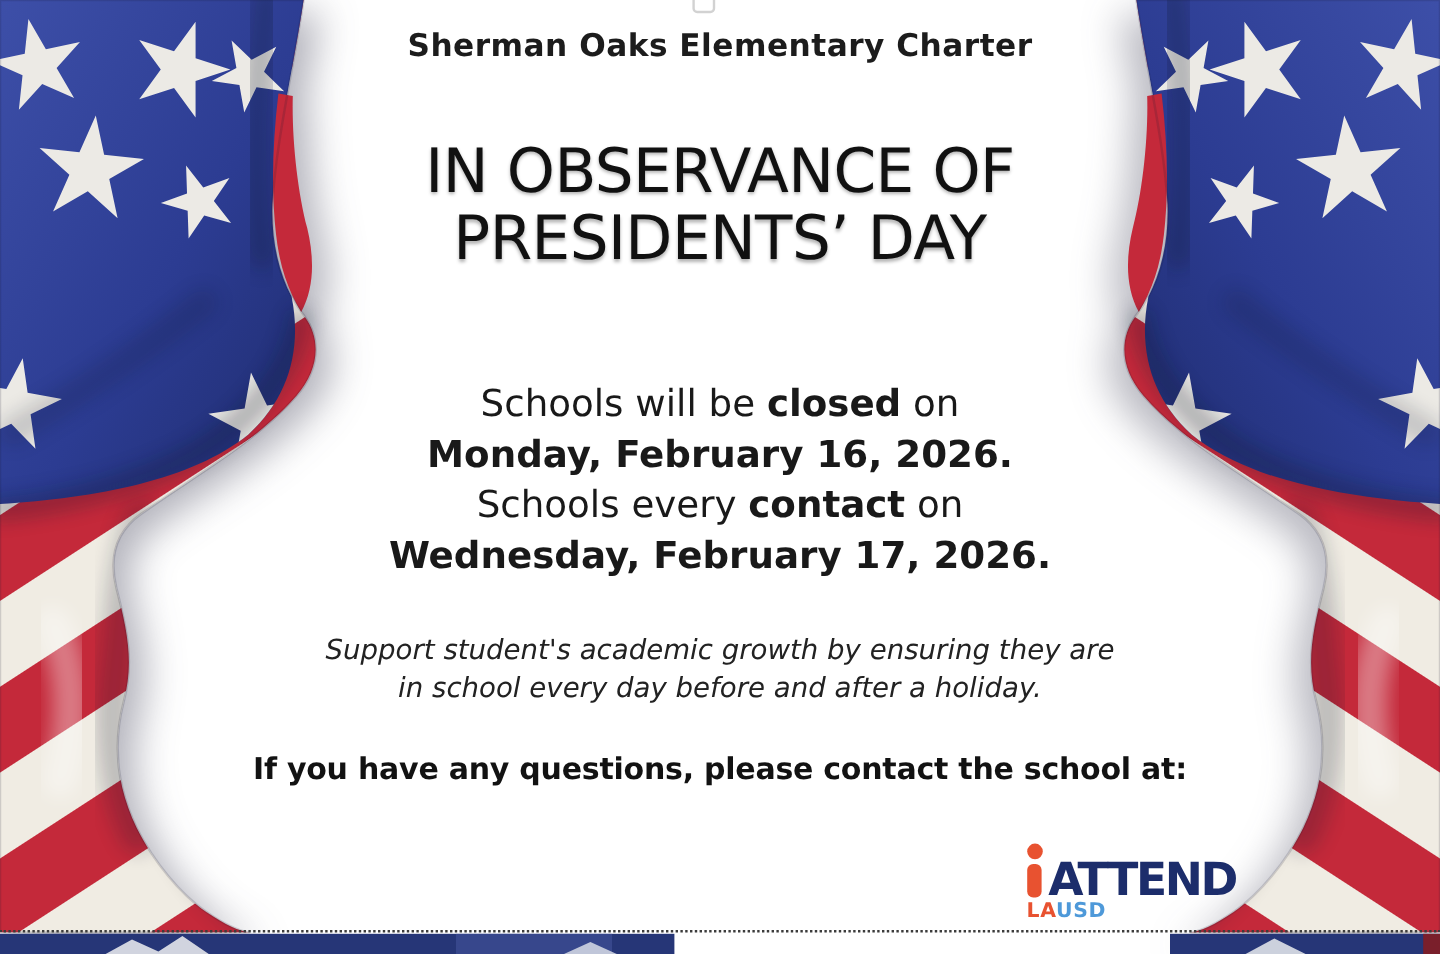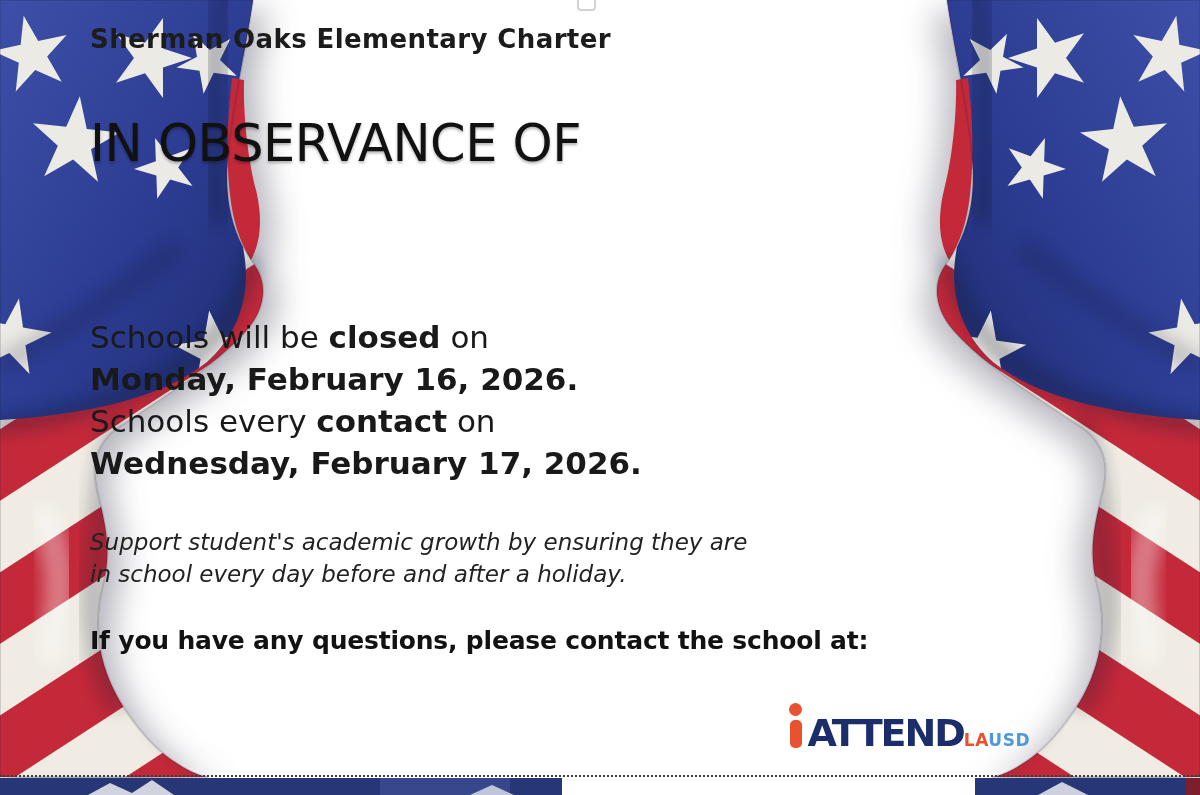--- a/index.html
+++ b/index.html
@@ -20,33 +20,33 @@
   .fold-dark{fill:none;stroke:#10142e;stroke-linecap:round;}
   .fold-lite{fill:none;stroke:#ffffff;stroke-linecap:round;}
   
   .stitch{position:absolute;left:0;top:775px;width:100%;height:0;border-top:2.5px dotted #3c3c3c;z-index:6;}
   .strip{position:absolute;left:0;bottom:0;width:1200px;height:17px;z-index:5;}
   .s-navy{fill:var(--strip-navy,#263677);}
   
   .top-handle{position:absolute;left:577px;top:-5px;width:15px;height:12px;
     border:2px solid #d2d2d2;border-radius:4px;background:#fff;z-index:7;}
   
-  .txt{position:absolute;left:90px;right:90px;text-align:left;z-index:3;}
+  .txt{position:absolute;left:90px;right:90px;text-align:center;z-index:3;}
   .school-name{top:24px;font-size:26px;font-weight:600;letter-spacing:.4px;color:#1c1c1c;}
   .heading{top:116px;font-size:51px;line-height:1.09;font-weight:400;letter-spacing:-.5px;
     color:#111;text-shadow:0 2px 3px rgba(0,0,0,.30);}
   .para{font-size:31px;line-height:1.36;color:#191919;}
   .para b{font-weight:700;}
   .para-closed{top:280px;margin-top:36px;}
   .para-resume{top:400px;}
   .note{top:527px;font-size:23px;line-height:1.37;font-style:italic;color:#222;}
   .contact-label{top:626px;font-size:25px;font-weight:700;letter-spacing:-.2px;color:#121212;}
   .contact-phone{top:662px;font-size:23px;color:#1a1a1a;letter-spacing:.5px;}
   
-  .logo{position:absolute;right:170px;top:703px;z-index:4;display:flex;flex-direction:row;align-items:flex-end;}
+  .logo{position:absolute;right:170px;top:703px;z-index:4;display:flex;flex-direction:column;}
   .logo-row{display:flex;align-items:flex-end;gap:5px;}
   .logo-i{display:flex;flex-direction:column;align-items:center;gap:4px;padding-bottom:1px;}
   .logo-i .dot{width:13px;height:13px;border-radius:50%;background:var(--logo-red,#e85230);}
   .logo-i .stem{width:12px;height:28px;border-radius:5px;background:var(--logo-red,#e85230);}
   .logo-attend{font-size:38px;font-weight:800;letter-spacing:-2px;line-height:.82;
     color:var(--logo-navy,#1c2d6b);}
   .logo-lausd{font-size:17px;font-weight:700;letter-spacing:.5px;margin-top:2px;line-height:1;}
   .logo-la{color:var(--logo-red,#e85230);}
   .logo-usd{color:var(--logo-blue,#4e99d9);}
   .sr{position:absolute;width:1px;height:1px;overflow:hidden;clip-path:inset(50%);}
@@ -114,20 +114,21 @@
   <svg class="flag flag-right" width="300" height="795" viewBox="0 0 300 795">
     <use href="#flag-art"></use>
   </svg>
 
   <div class="top-handle"></div>
 
   <div class="txt school-name">Sherman Oaks Elementary Charter</div>
 
   <div class="txt heading">
     <div>IN OBSERVANCE OF</div>
+    <div>PRESIDENTS’ DAY</div>
   </div>
 
   <div class="txt para para-closed">
     <div><span>Schools will be </span><b>closed</b><span> on</span></div>
     <div><b>Monday, February 16, 2026.</b></div>
   </div>
 
   <div class="txt para para-resume">
     <div><span>Schools every </span><b>contact</b><span> on</span></div>
     <div><b>Wednesday, February 17, 2026.</b></div>

